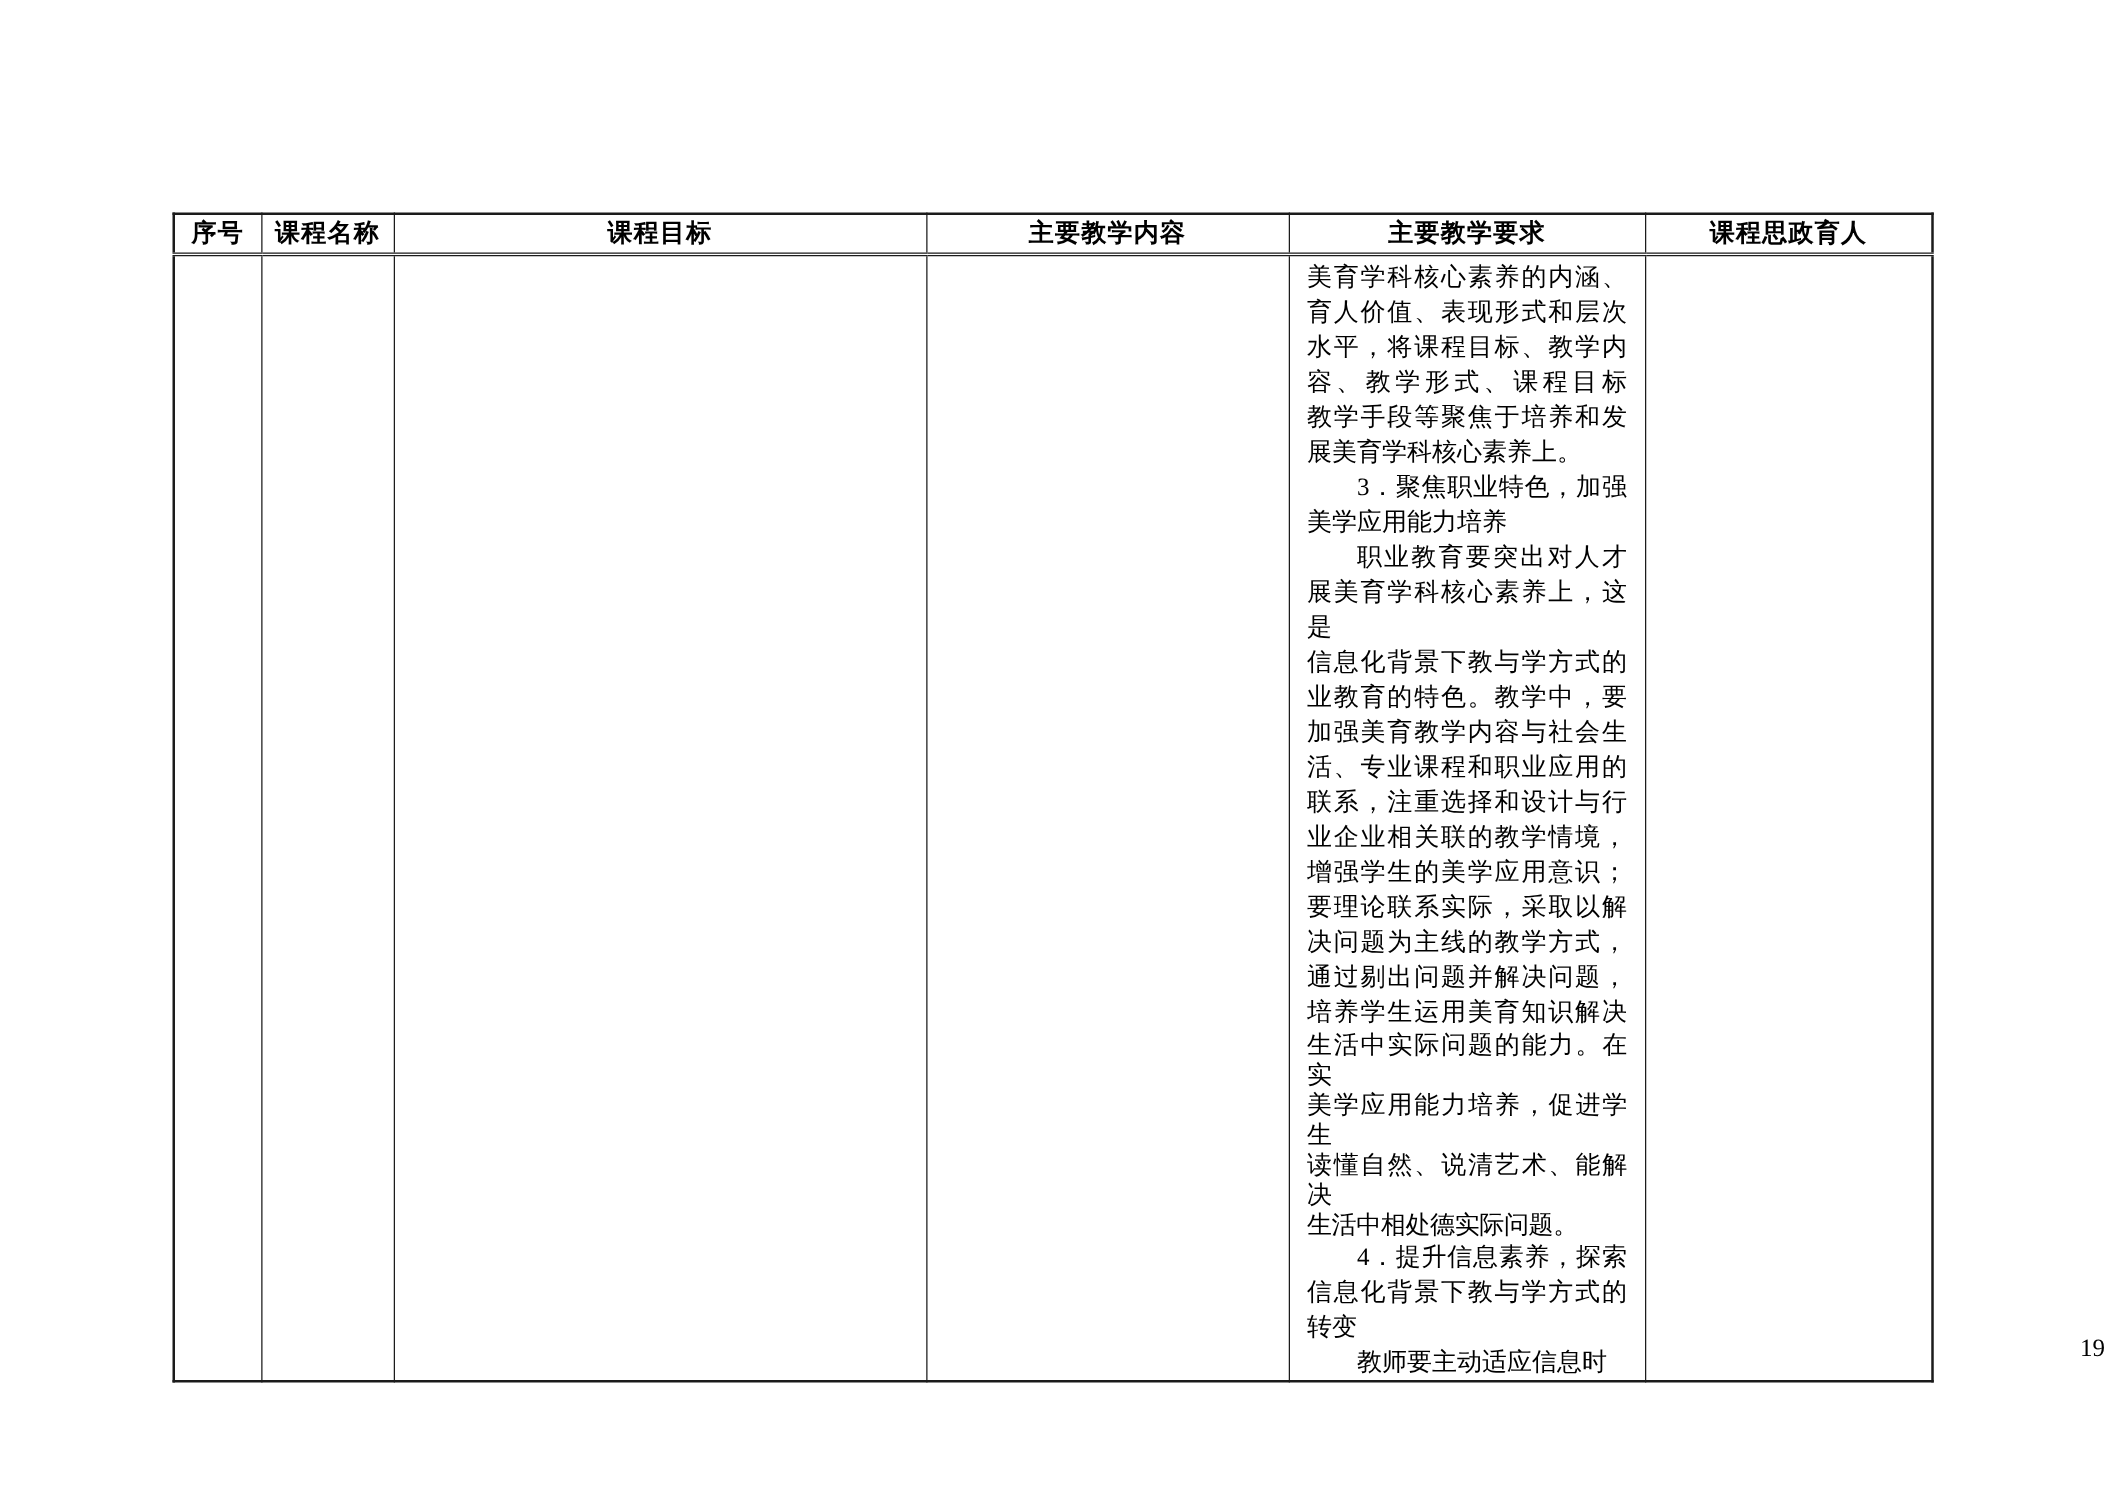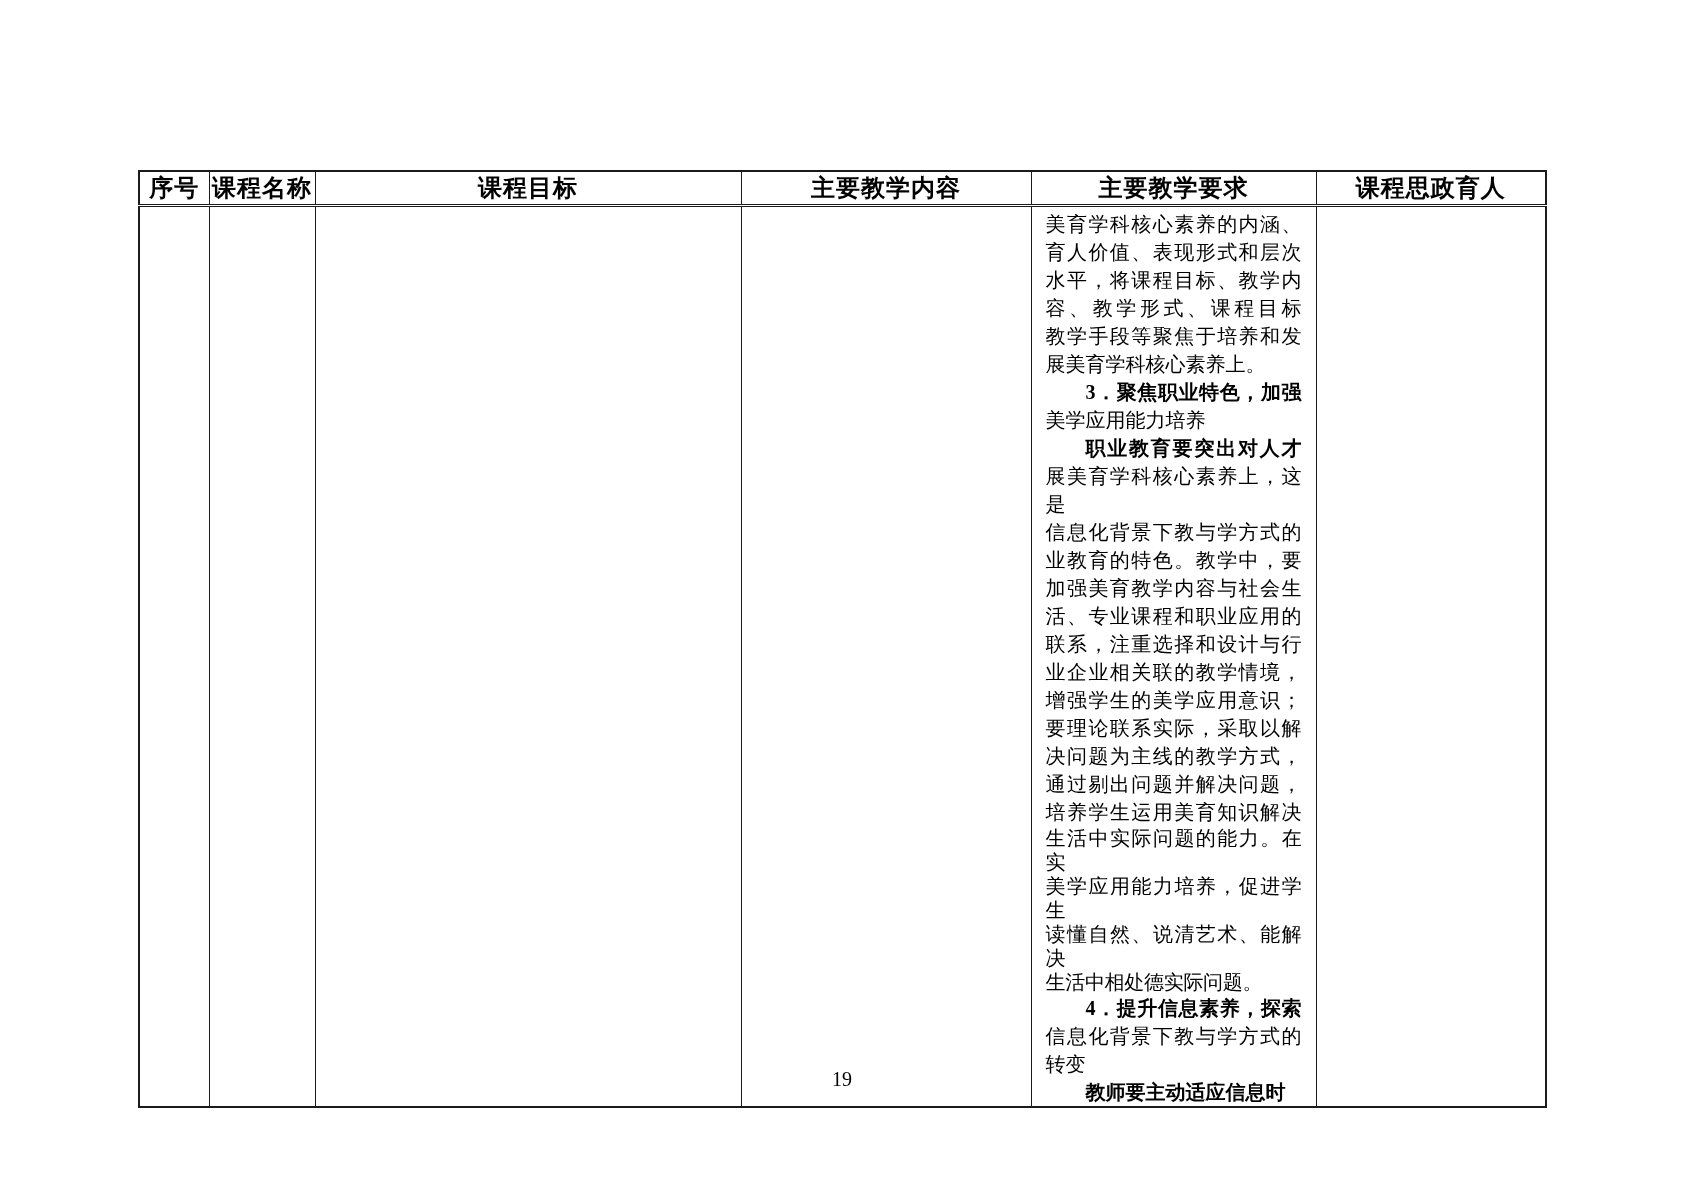--- a/index.html
+++ b/index.html
@@ -26,45 +26,45 @@
   table.course-table td {
     border: 1px solid #1b1b1b;
     vertical-align: top;
     overflow: hidden;
   }
   table.course-table { border: 2px solid #1b1b1b; }
   table.course-table thead th {
     border-bottom: 3px double #1b1b1b;
     height: 32px;
     font-weight: bold;
-    font-size: 24px;
+    font-size: 20px;
     vertical-align: middle;
     font-family: Liberation Serif, serif;
     letter-spacing: 1px;
   }
   table.course-table tbody td { height: 796px; }
   .req-cell { padding: 3px 14px 0 14px; }
   .req-line {
     font-size: 20px;
     line-height: 28px;
     text-align: left;
     white-space: nowrap;
   }
   .req-line.just {
     white-space: normal;
     text-align: justify;
     text-align-last: justify;
   }
-  .req-line.ind { text-indent: 2em; font-weight: bold; }
+  .req-line.ind { text-indent: 2em; }
   .req-line.tight { line-height: 24px; letter-spacing: -0.3px; }
   .page-number {
     position: absolute;
     left: 0; top: 1068px;
     width: 1684px;
-    text-align: center;
+    text-align: right;
     font-size: 20px;
   }
 </style>
 </head>
 <body>
 
 <div class="page">
 
   <table class="course-table">
     <colgroup>

